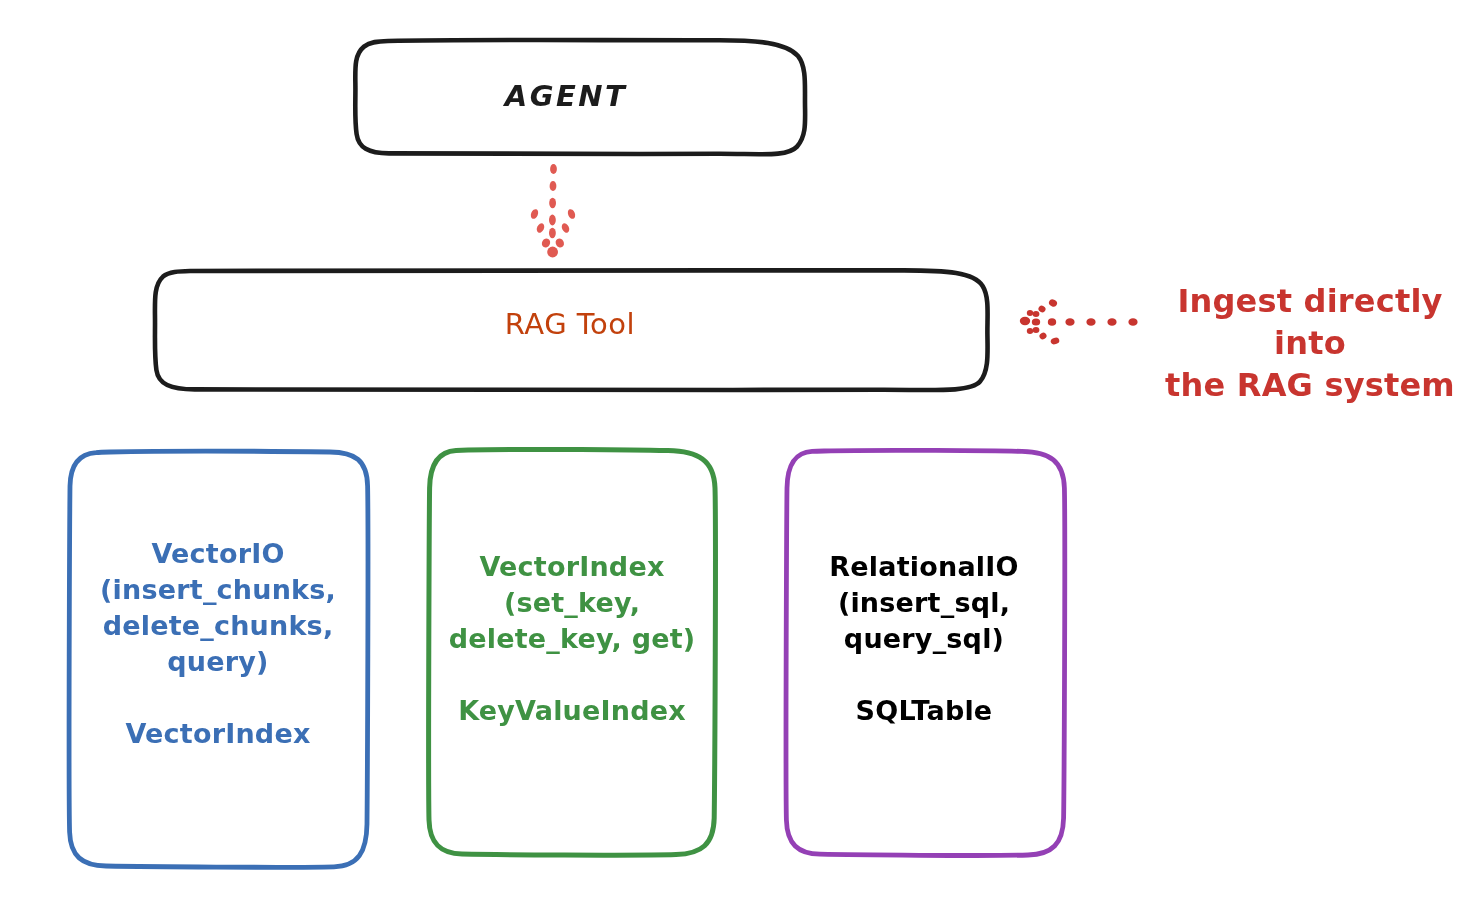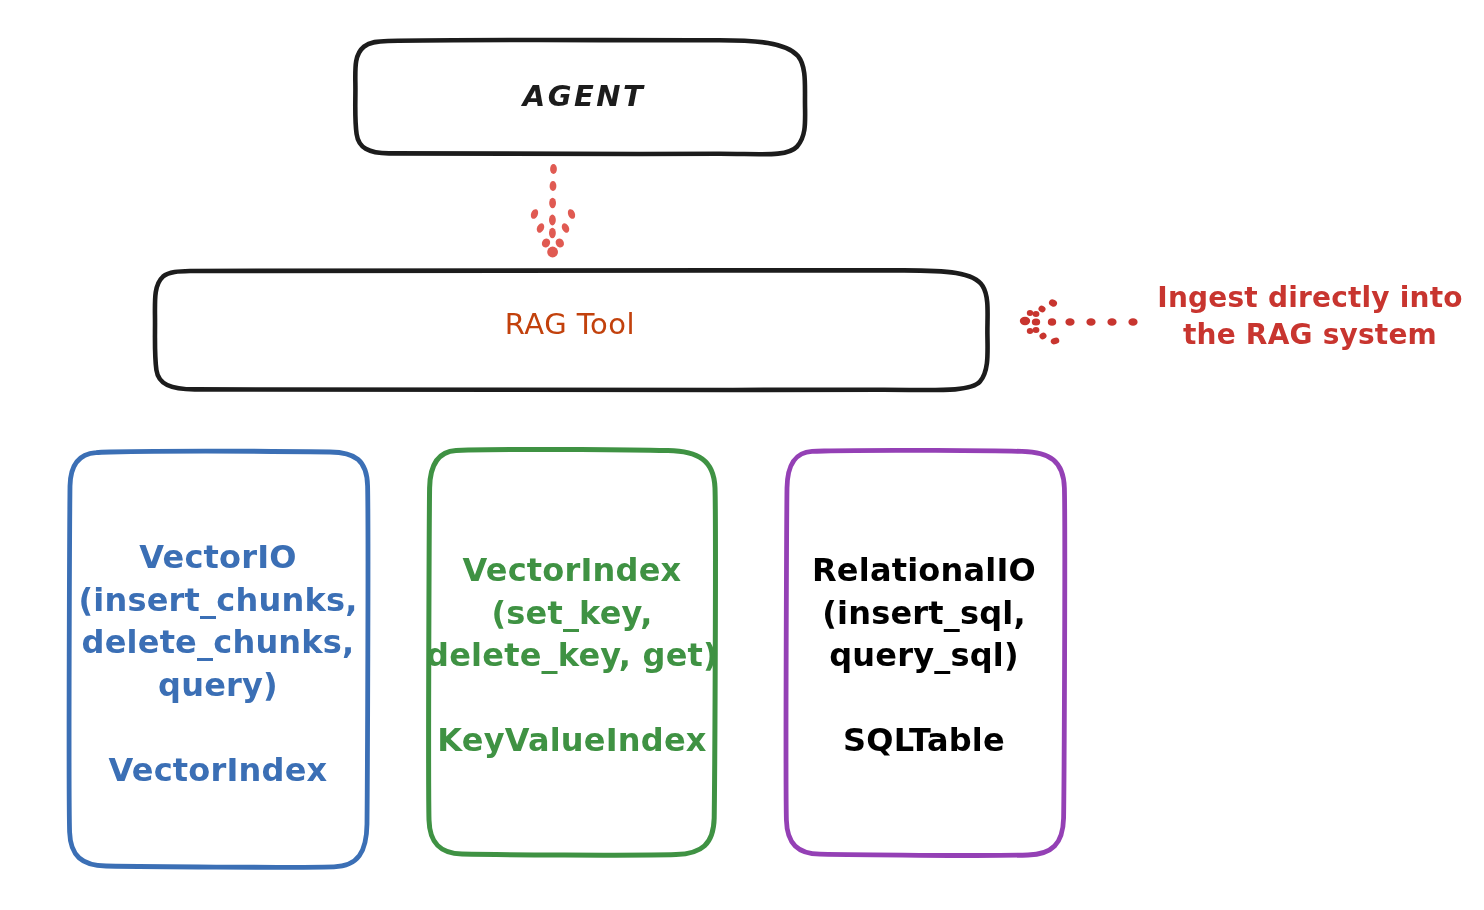--- a/index.html
+++ b/index.html
@@ -23,21 +23,21 @@
   .node-label {
     position: absolute;
     text-align: center;
     white-space: pre;
     line-height: 1.28;
     pointer-events: none;
     -webkit-font-smoothing: antialiased;
   }
   
   #agent-box-label {
-    left: 359px;
+    left: 341px;
     top: 78px;
     width: 450px;
     font-size: 29px;
     font-style: italic;
     font-weight: 600;
     letter-spacing: 2.5px;
     color: #1c1c1c;
   }
   #ragtool-box-label {
     left: 155px;
@@ -45,21 +45,21 @@
     width: 830px;
     font-size: 29px;
     font-weight: 500;
     letter-spacing: 0.5px;
     color: #c2410c;
   }
   
   .leaf-label {
     position: absolute;
     text-align: center;
-    font-size: 32px;
+    font-size: 27px;
     font-weight: 600;
     line-height: 1.33;
     letter-spacing: 0.2px;
     white-space: pre-line;
   }
   #vectorio-label {
     left: 68px;
     top: 536px;
     width: 300px;
     color: #3b6fb5;
@@ -76,21 +76,21 @@
     width: 282px;
     color: #000000;
   }
   
   #ingest-annotation-label {
     position: absolute;
     left: 1145px;
     top: 280px;
     width: 330px;
     text-align: center;
-    font-size: 28px;
+    font-size: 32px;
     font-weight: 600;
     line-height: 1.32;
     color: #c8352f;
     white-space: pre-line;
     letter-spacing: 0.2px;
   }
 </style>
 </head>
 <body>
 

